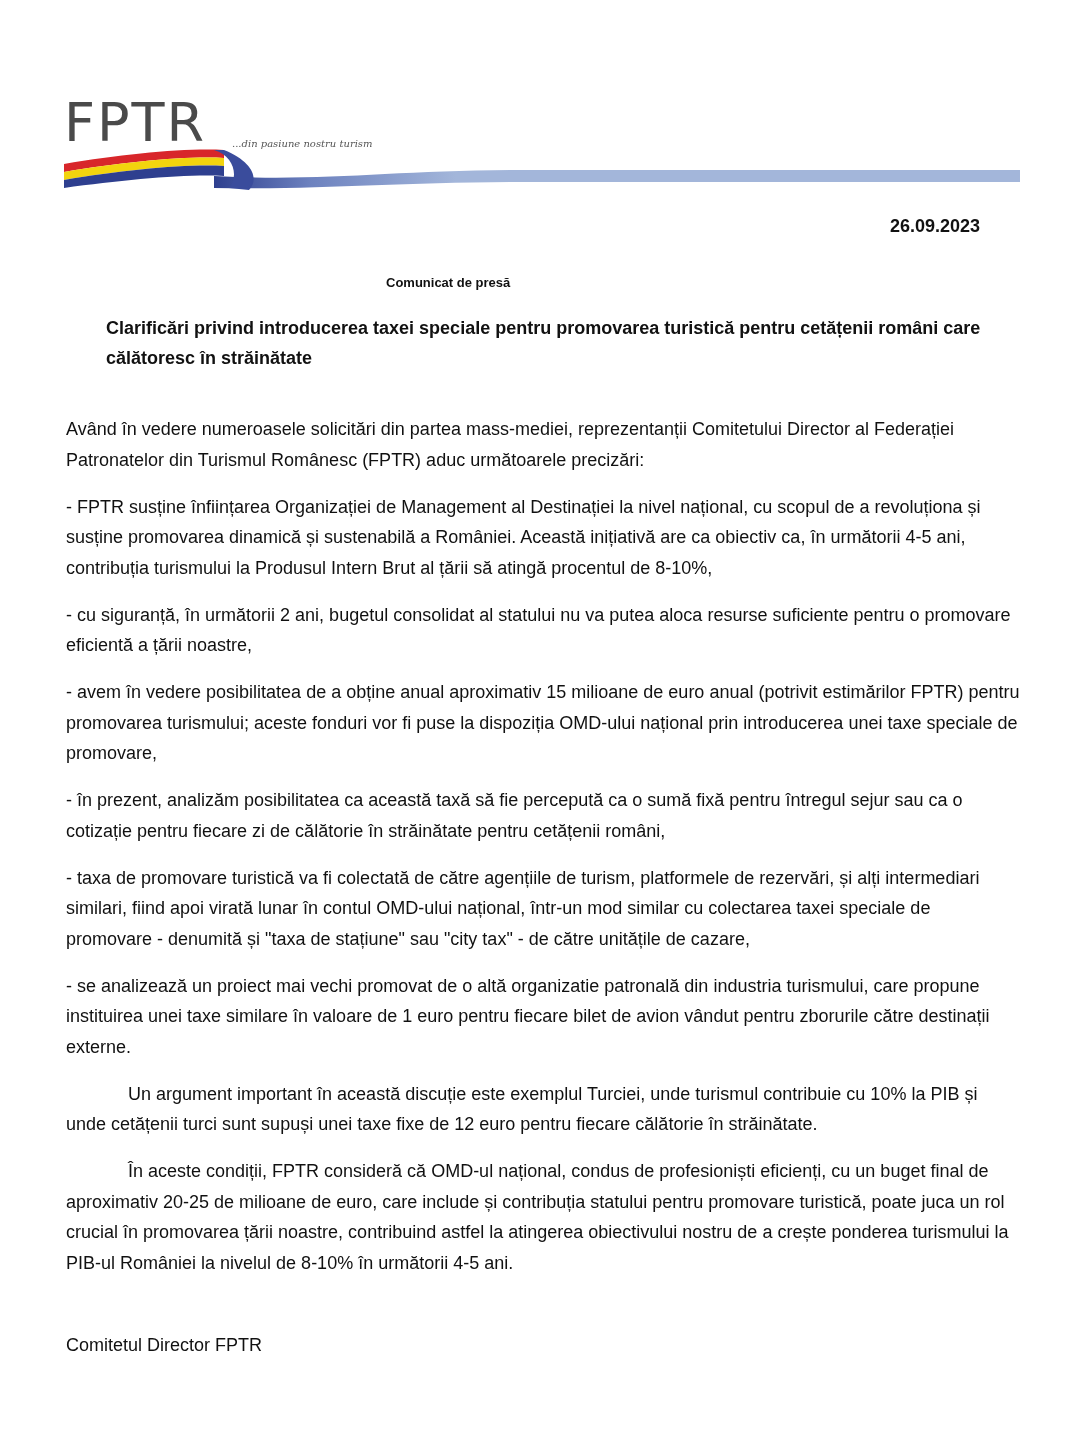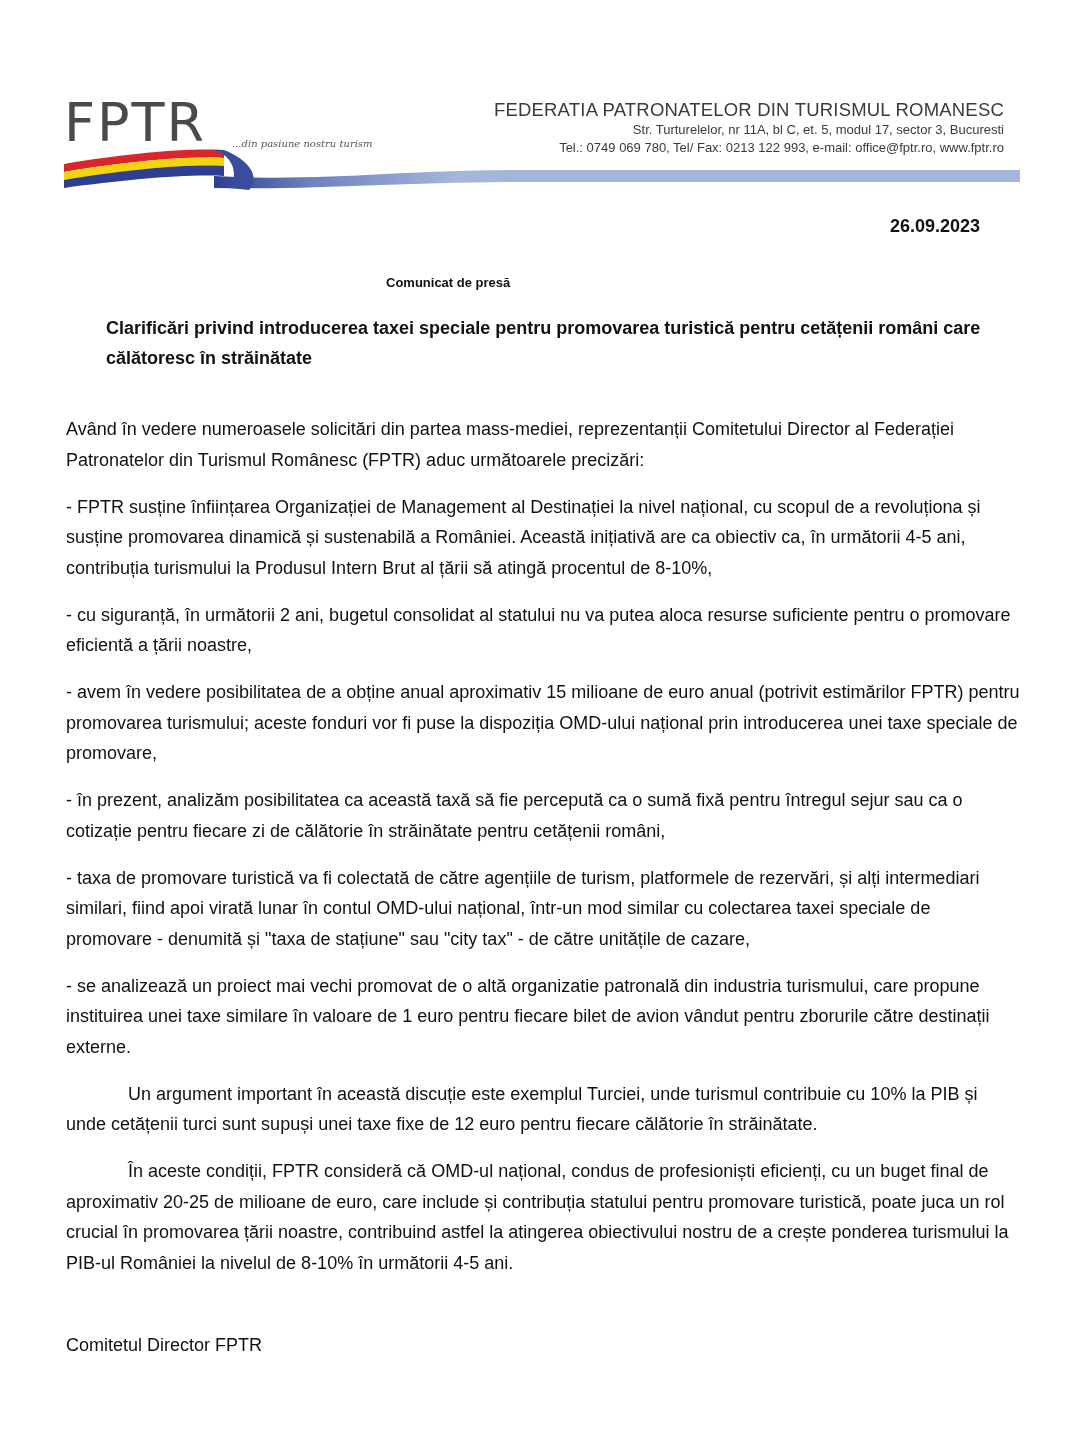--- a/index.html
+++ b/index.html
@@ -71,25 +71,20 @@
     </defs>
 
     <path d="M150 30 C 260 36, 330 24, 460 24 L 956 24 L 956 36 L 460 36 C 330 36, 260 44, 150 42 Z" fill="url(#bandGrad)"></path>
 
     <path d="M0 18 C 60 8, 120 2, 160 4 L 160 12 C 120 10, 60 16, 0 26 Z" fill="#d8262a"></path>
     <path d="M0 26 C 60 16, 120 10, 160 12 L 160 20 C 120 18, 60 24, 0 34 Z" fill="#f2d40e"></path>
     <path d="M0 34 C 60 24, 120 18, 160 20 L 160 30 C 120 28, 60 34, 0 42 Z" fill="#2e3f8f"></path>
     <path d="M150 4 C 170 10, 175 30, 165 42 L 185 44 C 195 34, 190 16, 160 4 Z" fill="#3a4c9c"></path>
   </svg>
 
-  <div class="org-block">
-    <div class="org-name">FEDERATIA PATRONATELOR DIN TURISMUL ROMANESC</div>
-    <div class="org-address">Str. Turturelelor, nr 11A, bl C, et. 5, modul 17, sector 3, Bucuresti</div>
-    <div class="org-contact">Tel.: 0749 069 780, Tel/ Fax: 0213 122 993, e-mail: office@fptr.ro, www.fptr.ro</div>
-  </div>
 
   <div class="date">26.09.2023</div>
   <div class="doc-type">Comunicat de presă</div>
   <div class="doc-title">Clarificări privind introducerea taxei speciale pentru promovarea turistică pentru cetățenii români care călătoresc în străinătate</div>
 
   <div class="content">
     <p>Având în vedere numeroasele solicitări din partea mass-mediei, reprezentanții Comitetului Director al Federației Patronatelor din Turismul Românesc (FPTR) aduc următoarele precizări:</p>
     <p>- FPTR susține înființarea Organizației de Management al Destinației la nivel național, cu scopul de a revoluționa și susține promovarea dinamică și sustenabilă a României. Această inițiativă are ca obiectiv ca, în următorii 4-5 ani, contribuția turismului la Produsul Intern Brut al țării să atingă procentul de 8-10%,</p>
     <p>- cu siguranță, în următorii 2 ani, bugetul consolidat al statului nu va putea aloca resurse suficiente pentru o promovare eficientă a țării noastre,</p>
     <p>- avem în vedere posibilitatea de a obține anual aproximativ 15 milioane de euro anual (potrivit estimărilor FPTR) pentru promovarea turismului; aceste fonduri vor fi puse la dispoziția OMD-ului național prin introducerea unei taxe speciale de promovare,</p>

